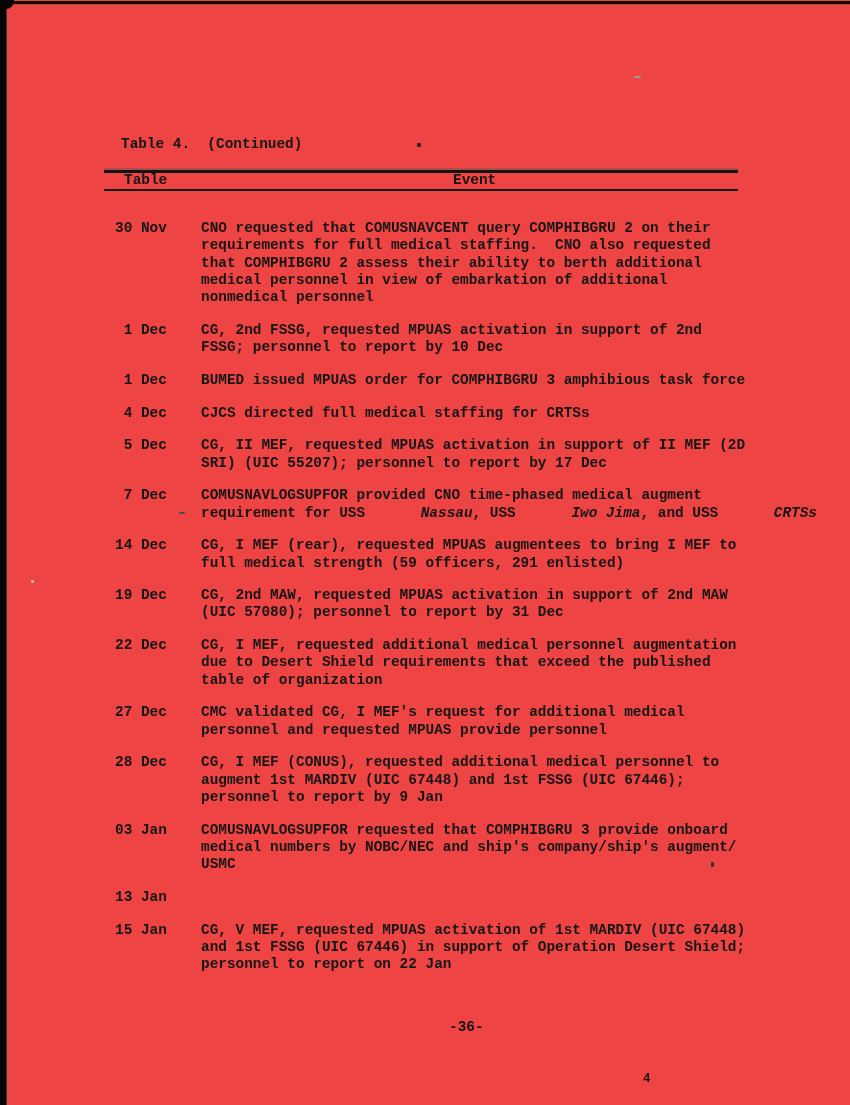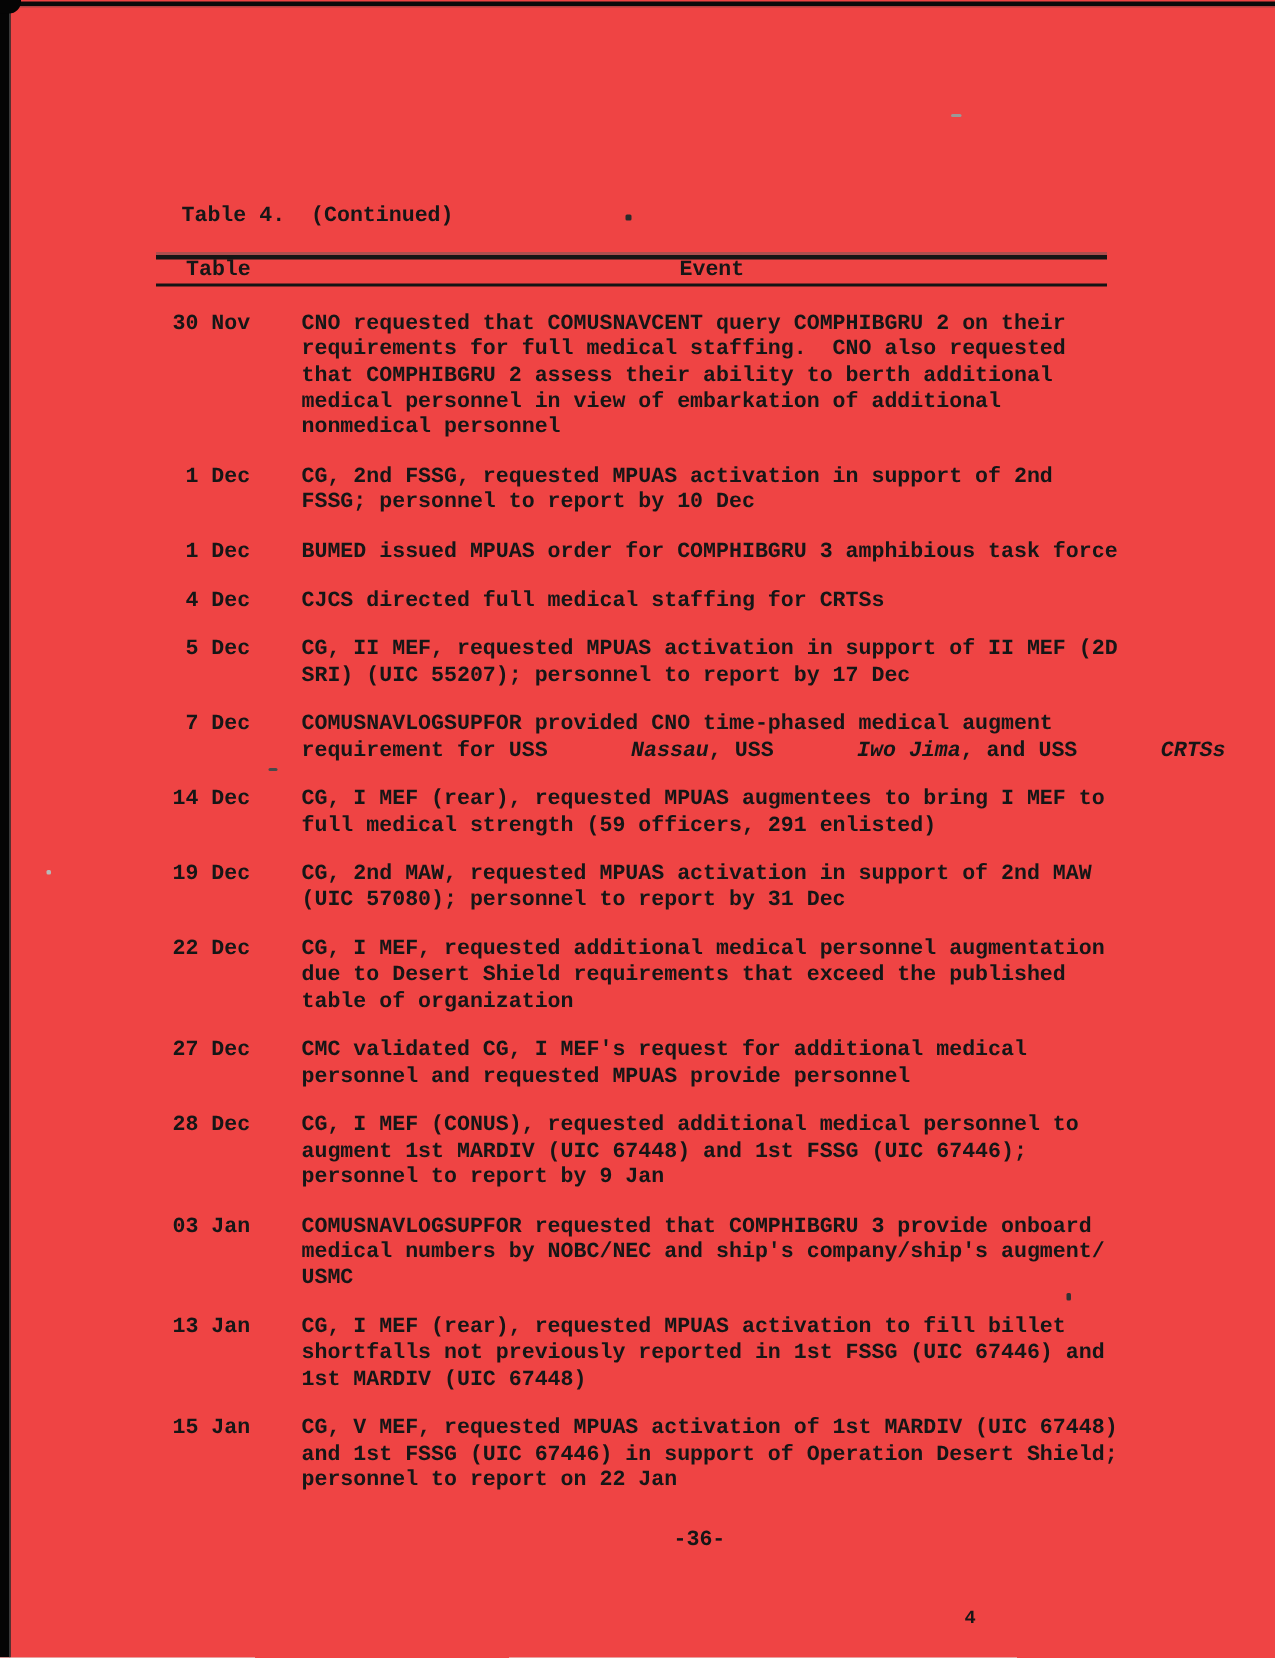--- a/index.html
+++ b/index.html
@@ -16,21 +16,21 @@
   .edge-left{position:absolute;left:0;top:0;width:6px;height:1105px;background:#050505;border-right:1px solid #3a3a3a;}
   .edge-top{position:absolute;left:0;top:1px;width:850px;height:3px;background:#0a0a0a;box-shadow:0 1px 0 rgba(60,60,60,.35);}
   .edge-corner{position:absolute;left:0;top:0;width:14px;height:9px;background:#050505;border-bottom-right-radius:8px;}
   .txt{position:absolute;font-size:14.4px;line-height:17.3px;white-space:pre;}
   .title{left:121px;top:136px;}
   .rule{position:absolute;left:104px;width:634px;background:#141414;}
   .rule-top{top:170px;height:3px;box-shadow:0 -2px 0 rgba(90,90,90,.45);}
   .rule-bottom{top:189px;height:2px;}
   .hdr-date{left:124px;top:172px;}
   .hdr-event{left:433px;top:172px;margin-left:20px;}
-  .rows{position:absolute;left:115px;top:208px;width:644px;}
+  .rows{position:absolute;left:115px;top:220px;width:644px;}
   .row{display:flex;margin-bottom:15.4px;}
   .row .date{flex:none;width:86px;font-size:14.4px;line-height:17.3px;white-space:pre;}
   .row .event{font-size:14.4px;line-height:17.3px;white-space:pre;}
   .it{font-style:italic;margin-left:47px;}
   .footer{left:412px;top:1019px;margin-left:37px;}
   .stray{left:643px;top:1073px;font-size:12.5px;line-height:12px;}
   
   .speck{position:absolute;background:#2b2b2b;border-radius:1px;}
   .speck.s1{left:417px;top:143px;width:4px;height:4px;}
   .speck.s2{left:634px;top:76px;width:7px;height:2px;background:#9a9a98;}
@@ -114,23 +114,20 @@
 personnel to report by 9 Jan</div>
       </div>
       <div class="row">
         <div class="date">03 Jan</div>
         <div class="event">COMUSNAVLOGSUPFOR requested that COMPHIBGRU 3 provide onboard
 medical numbers by NOBC/NEC and ship's company/ship's augment/
 USMC</div>
       </div>
       <div class="row">
         <div class="date">13 Jan</div>
-        <div class="event">CG, I MEF (rear), requested MPUAS activation to fill billet
-shortfalls not previously reported in 1st FSSG (UIC 67446) and
-1st MARDIV (UIC 67448)</div>
       </div>
       <div class="row">
         <div class="date">15 Jan</div>
         <div class="event">CG, V MEF, requested MPUAS activation of 1st MARDIV (UIC 67448)
 and 1st FSSG (UIC 67446) in support of Operation Desert Shield;
 personnel to report on 22 Jan</div>
       </div>
     </div>
 
   <div class="txt footer">-36-</div>

